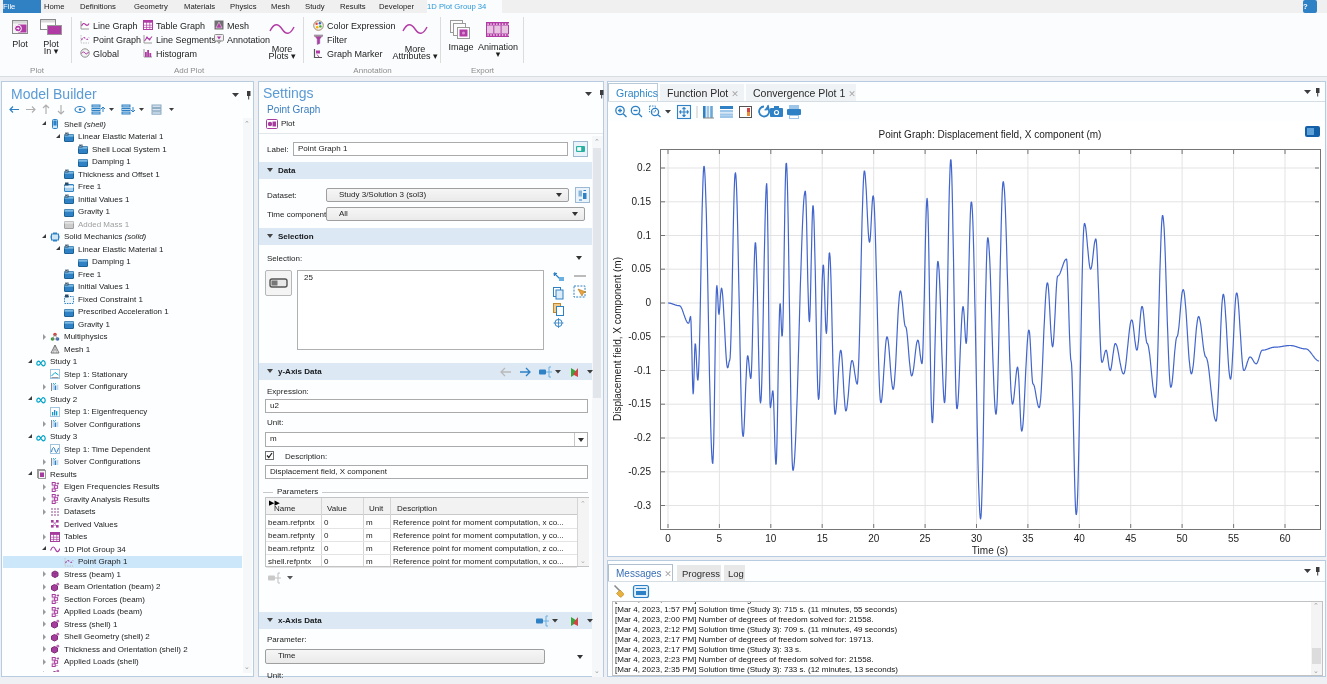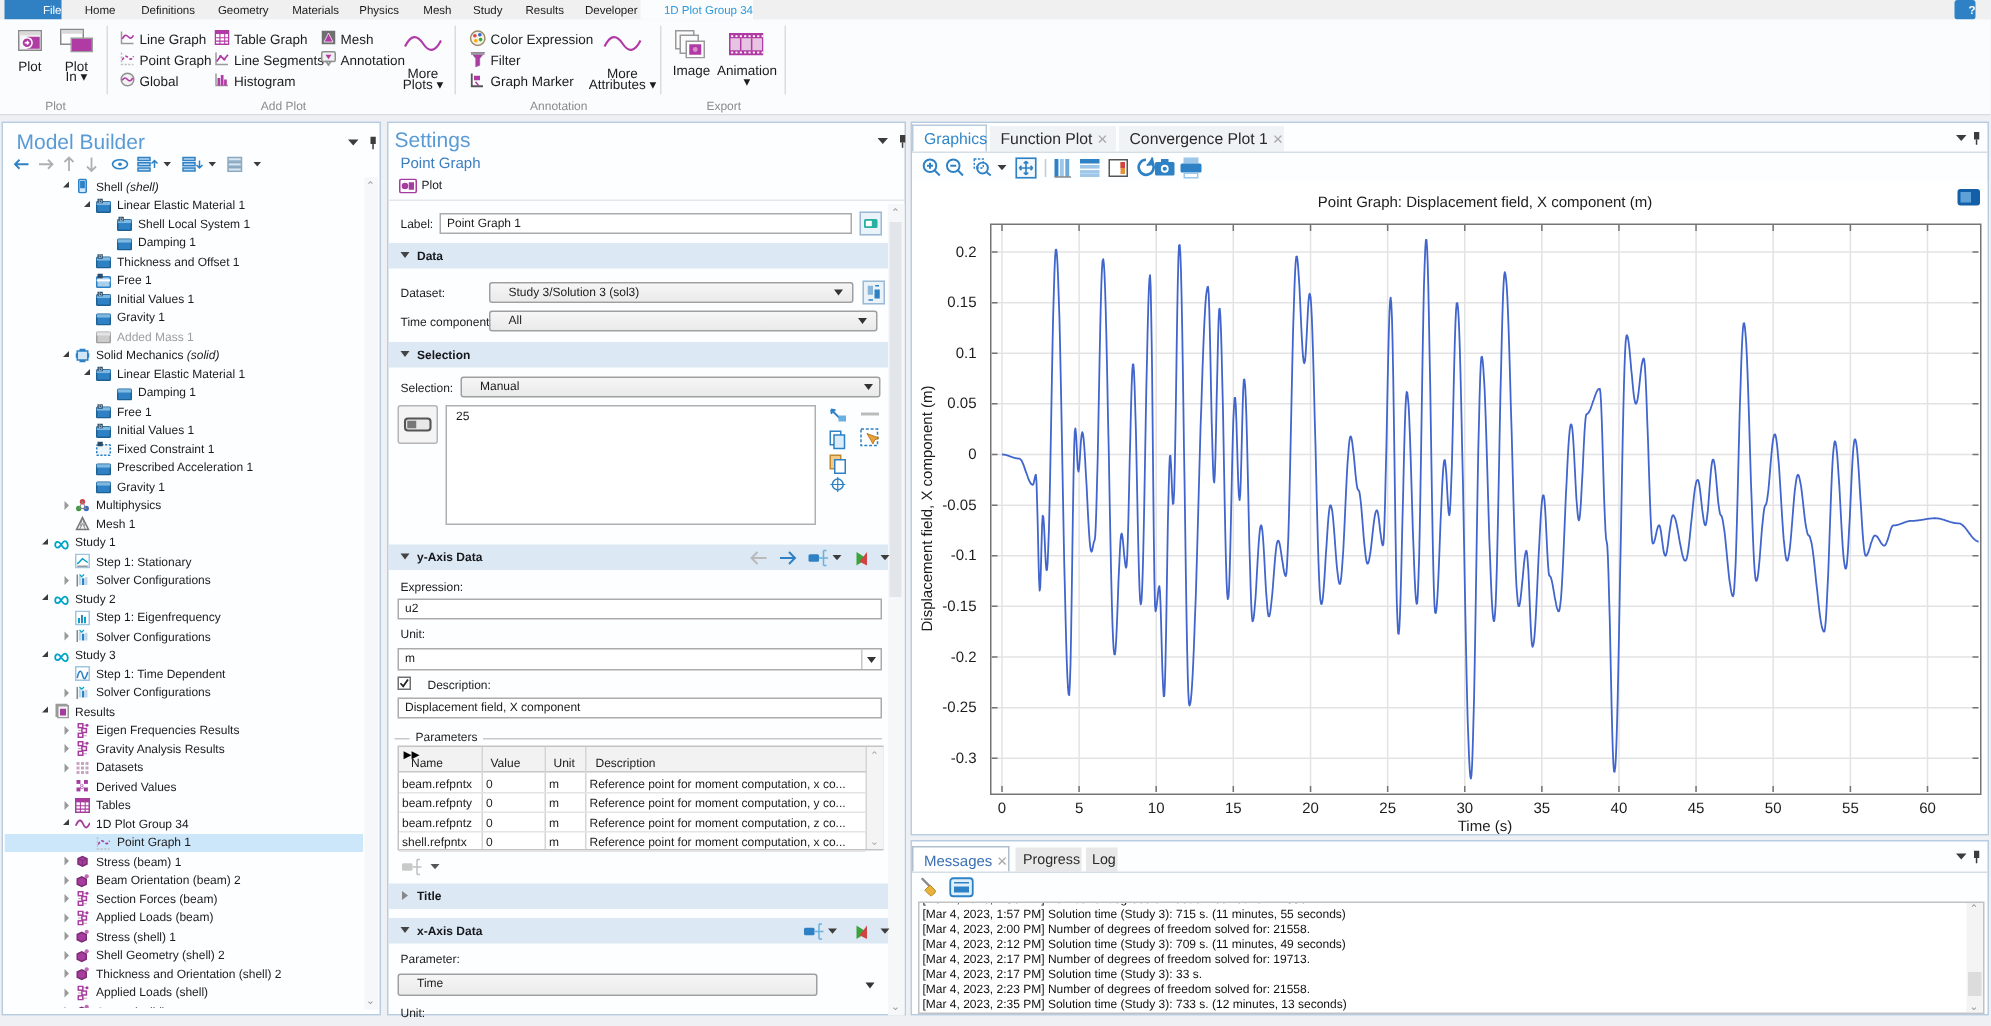--- a/index.html
+++ b/index.html
@@ -1,17 +1,17 @@
 <!DOCTYPE html>
 <html><head><meta charset="utf-8"><style>
 *{margin:0;padding:0;box-sizing:border-box}
 html,body{width:1327px;height:684px;overflow:hidden;font-family:"Liberation Sans",sans-serif;background:#eef0f3}
 .abs{position:absolute}
 #tabbar{position:absolute;left:0;top:0;width:1327px;height:13px;background:#f0f0f0}
-.tab{position:absolute;top:0;height:13px;font-size:7.7px;line-height:13px;color:#1a1a1a;text-align:right}
+.tab{position:absolute;top:0;height:13px;font-size:7.7px;line-height:13px;color:#1a1a1a;text-align:left}
 #ribbon{position:absolute;left:0;top:13px;width:1327px;height:64px;background:#fbfcfe;border-bottom:1px solid #d9dde2}
 .rsep{position:absolute;top:4px;width:1px;height:46px;background:#dcdcdc}
 .rlabel{position:absolute;top:53px;font-size:8px;color:#8c8c8c;text-align:center}
 .rsmall{position:absolute;font-size:9px;color:#1c1c1c;white-space:nowrap}
 .rbig{position:absolute;font-size:9px;color:#1c1c1c;text-align:center;line-height:6.5px}
 .panel{position:absolute;background:#fdfeff;border:1px solid #b7cce0}
 .ptitle{position:absolute;font-size:14px;color:#5b9bd5;white-space:nowrap}
 .sechead{position:absolute;left:0;height:17px;background:#dce8f4;font-size:8px;color:#15171a;font-weight:bold;line-height:17px}
 .sarr{display:inline-block;width:0;height:0;border-left:3.5px solid transparent;border-right:3.5px solid transparent;border-top:4px solid #444;margin:0 5px 1px 8px;vertical-align:middle}
 .carr{display:inline-block;width:0;height:0;border-top:3.5px solid transparent;border-bottom:3.5px solid transparent;border-left:4px solid #888;margin:0 6px 1px 9px;vertical-align:middle}
@@ -718,21 +718,20 @@
 <div class="abs" style="left:316px;top:105px;width:15px;height:16px;border:1px solid #9cb8d2;background:#eaf2fa"><svg width="13" height="14" viewBox="0 0 13 14">
         <rect x="2.5" y="2.5" width="3.5" height="6" fill="#8ab6d8"></rect>
         <rect x="7" y="5" width="3.5" height="6" fill="#2e81c5"></rect>
         <path d="M10 2.5H7.5M3 12h3" stroke="#2e81c5" fill="none"></path>
       </svg></div>
 <div class="lbl" style="left:8px;top:128px">Time component:</div>
 <div class="combo" style="left:67px;top:125px;width:259px;height:14px">All</div>
 <div class="cav" style="left:313px;top:130px"></div>
 <div class="sechead" style="top:146px;width:333px"><span class="sarr"></span>Selection</div>
 <div class="lbl" style="left:8px;top:172px">Selection:</div>
-<div class="combo" style="left:48px;top:169px;width:280px;height:14px">Manual</div>
 <div class="cav" style="left:317px;top:174px"></div>
 <div class="abs" style="left:6px;top:188px;width:27px;height:26px;border:1px solid #b6b6b6;background:#f4f4f4;border-radius:2px"><svg width="25" height="24" viewBox="0 0 25 24">
         <rect x="4" y="8" width="17" height="8" rx="2" fill="#e8e8e8" stroke="#555" stroke-width="1.4"></rect>
         <rect x="5.5" y="9.5" width="6" height="5" fill="#777"></rect>
       </svg></div>
 <div class="abs" style="left:38px;top:188px;width:247px;height:80px;border:1px solid #b0b0b0;background:#fff;font-size:8px;color:#1c1c1c;padding:2px 0 0 6px">25</div>
 <svg class="abs" style="left:293px;top:189px" width="14" height="60" viewBox="0 0 14 60">
       <path d="M2 2l7 7M2 2l3 .5M2 2l.5 3" stroke="#2e81c5" fill="none" stroke-width="1.2"></path>
       <rect x="7" y="6" width="5" height="4" fill="#6ab0e0"></rect>
       <rect x="1.5" y="16.5" width="7" height="9" fill="#fff" stroke="#2e81c5"></rect>
@@ -811,21 +810,20 @@
       <div class="abs" style="left:312px;top:0;width:11px;height:68px;background:#f4f4f4">
         <div class="abs" style="left:2px;top:2px;color:#aaa;font-size:7px">⌃</div>
         <div class="abs" style="left:2px;bottom:1px;color:#aaa;font-size:7px">⌄</div>
       </div>
     </div>
 <svg class="abs" style="left:8px;top:490px" width="30" height="12" viewBox="0 0 30 12">
       <rect x="1" y="3.5" width="7" height="5" rx="1" fill="#c9c9c9"></rect>
       <path d="M11 1v10M8 6h6M11 1h2M11 11h2" stroke="#c0c0c0" fill="none"></path>
       <path d="M20 4l3 3.5l3-3.5z" fill="#555"></path>
     </svg>
-<div class="sechead" style="top:507px;width:333px"><span class="carr"></span>Title</div>
 <div class="sechead" style="top:530px;width:333px"><span class="sarr"></span>x-Axis Data</div>
 <svg class="abs" style="left:276px;top:533px" width="64" height="12" viewBox="0 0 64 12">
       <g>
         <rect x="1" y="3.5" width="7" height="5" rx="1" fill="#2e81c5"></rect>
         <path d="M11 1v10M8 6h6M11 1h2M11 11h2" stroke="#6ab0e0" fill="none"></path>
         <path d="M17 4l3 3.5l3-3.5z" fill="#3c3c3c"></path>
       </g>
       <g>
         <path d="M36 2l7 4.5l-7 4.5z" fill="#3aa43a"></path>
         <path d="M43 2v9l-5-2.5z" fill="#d04444"></path>

